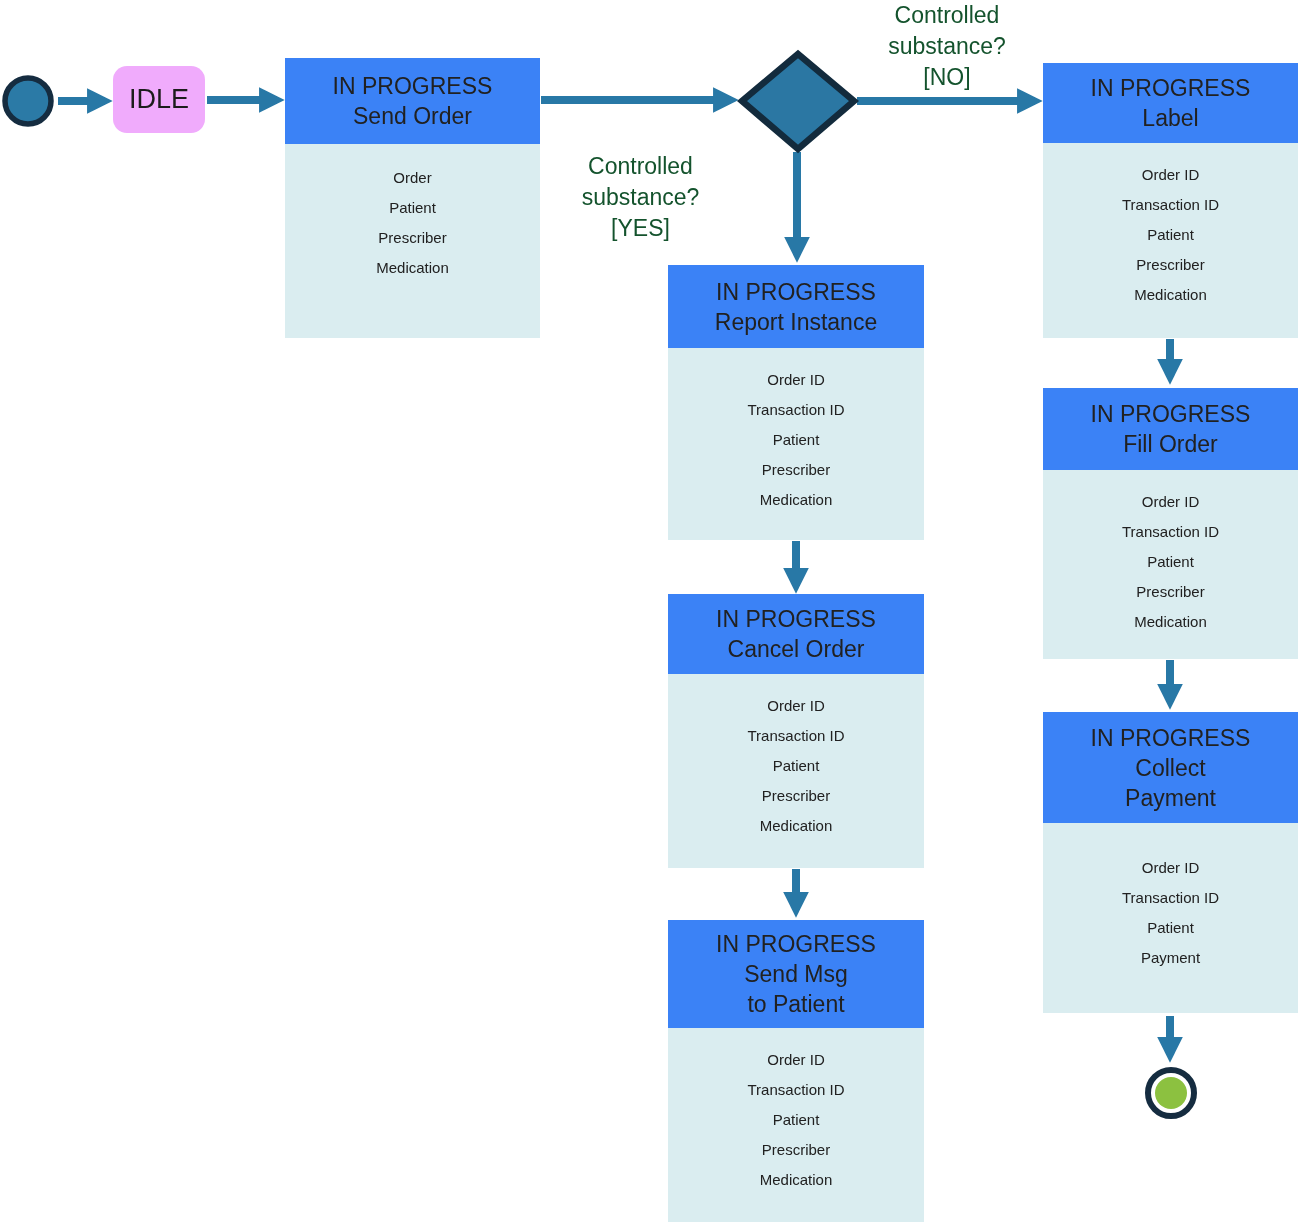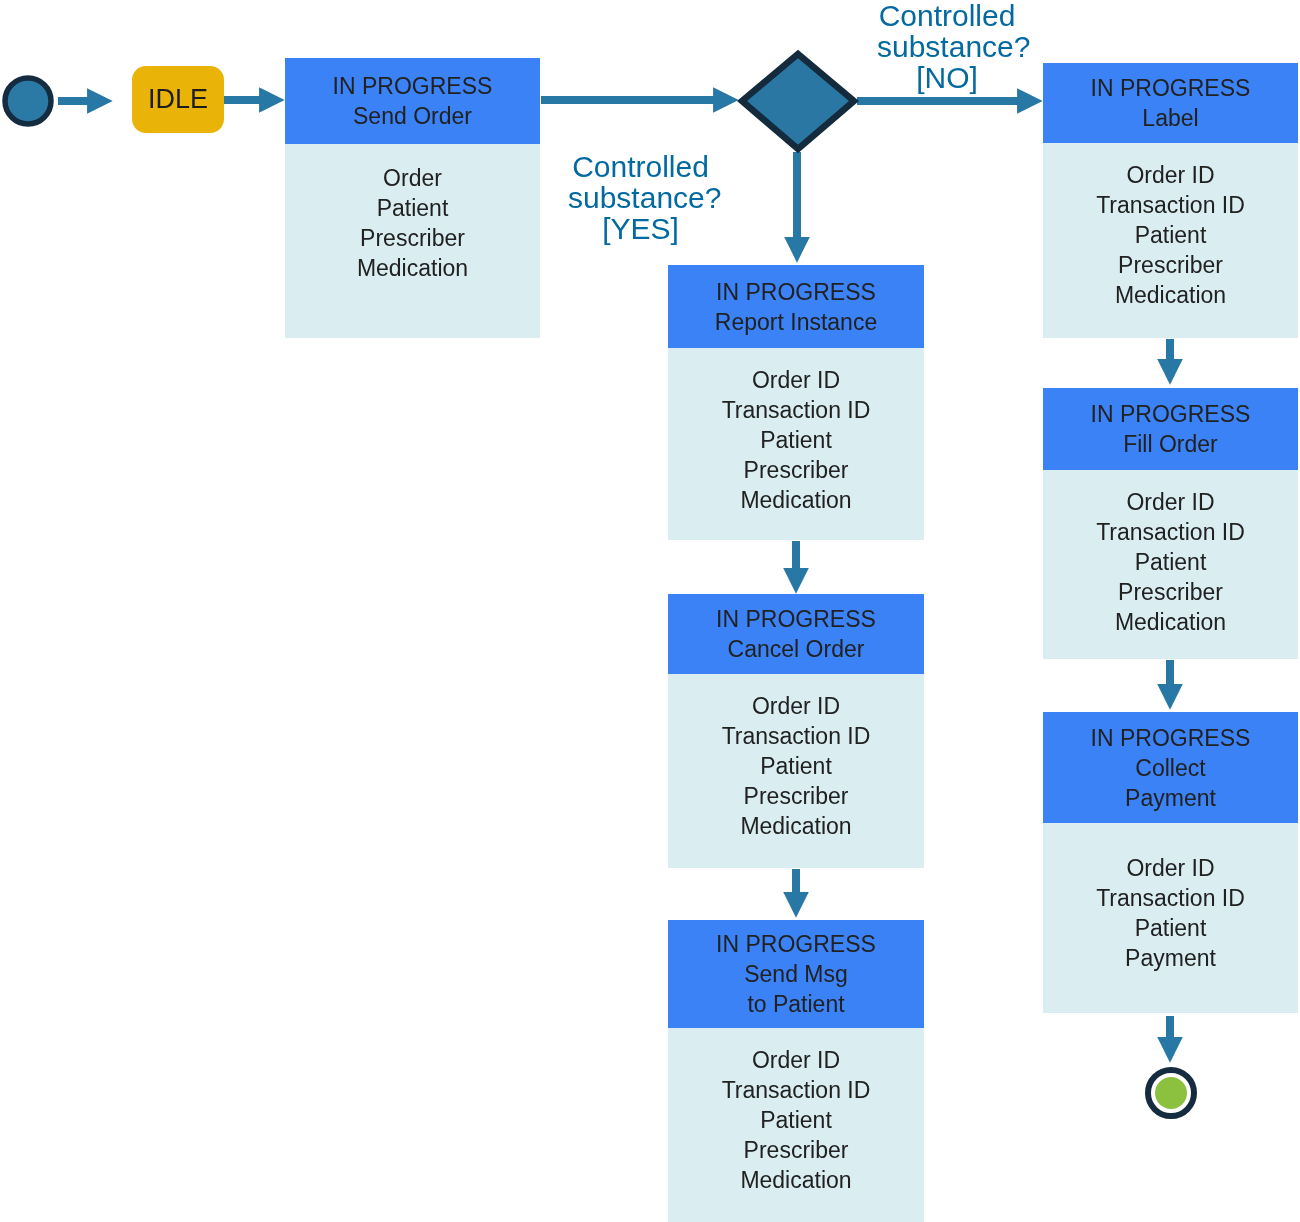--- a/index.html
+++ b/index.html
@@ -23,39 +23,38 @@
     text-align:center;
     white-space:pre-line;
     font-size:23px;line-height:30px;
     flex:0 0 auto;
   }
   .node-body{
     background:#daedf0;
     flex:1 1 auto;
     text-align:center;
     white-space:pre-line;
-    font-size:23px;line-height:30px;
+    font-size:15px;line-height:30px;
     padding-top:17px;
     box-sizing:border-box;
   }
   .idle-node{
     position:absolute;
-    background:#eab308;
+    background:#f0abfc;
     border-radius:14px;
     display:flex;align-items:center;justify-content:center;
     font-size:27px;
     color:#1c1c1c;
-    margin-left:19px;
   }
   .edge-label{
     position:absolute;
     text-align:center;
     white-space:pre-line;
-    font-size:30px;line-height:31px;
-    color:#0369a1;
+    font-size:23px;line-height:31px;
+    color:#14532d;
   }
   .end-label{
     position:absolute;
     text-align:center;
     white-space:pre-line;
     font-size:24px;line-height:31px;
     color:#1c1c1c;
   }
 </style>
 </head>

